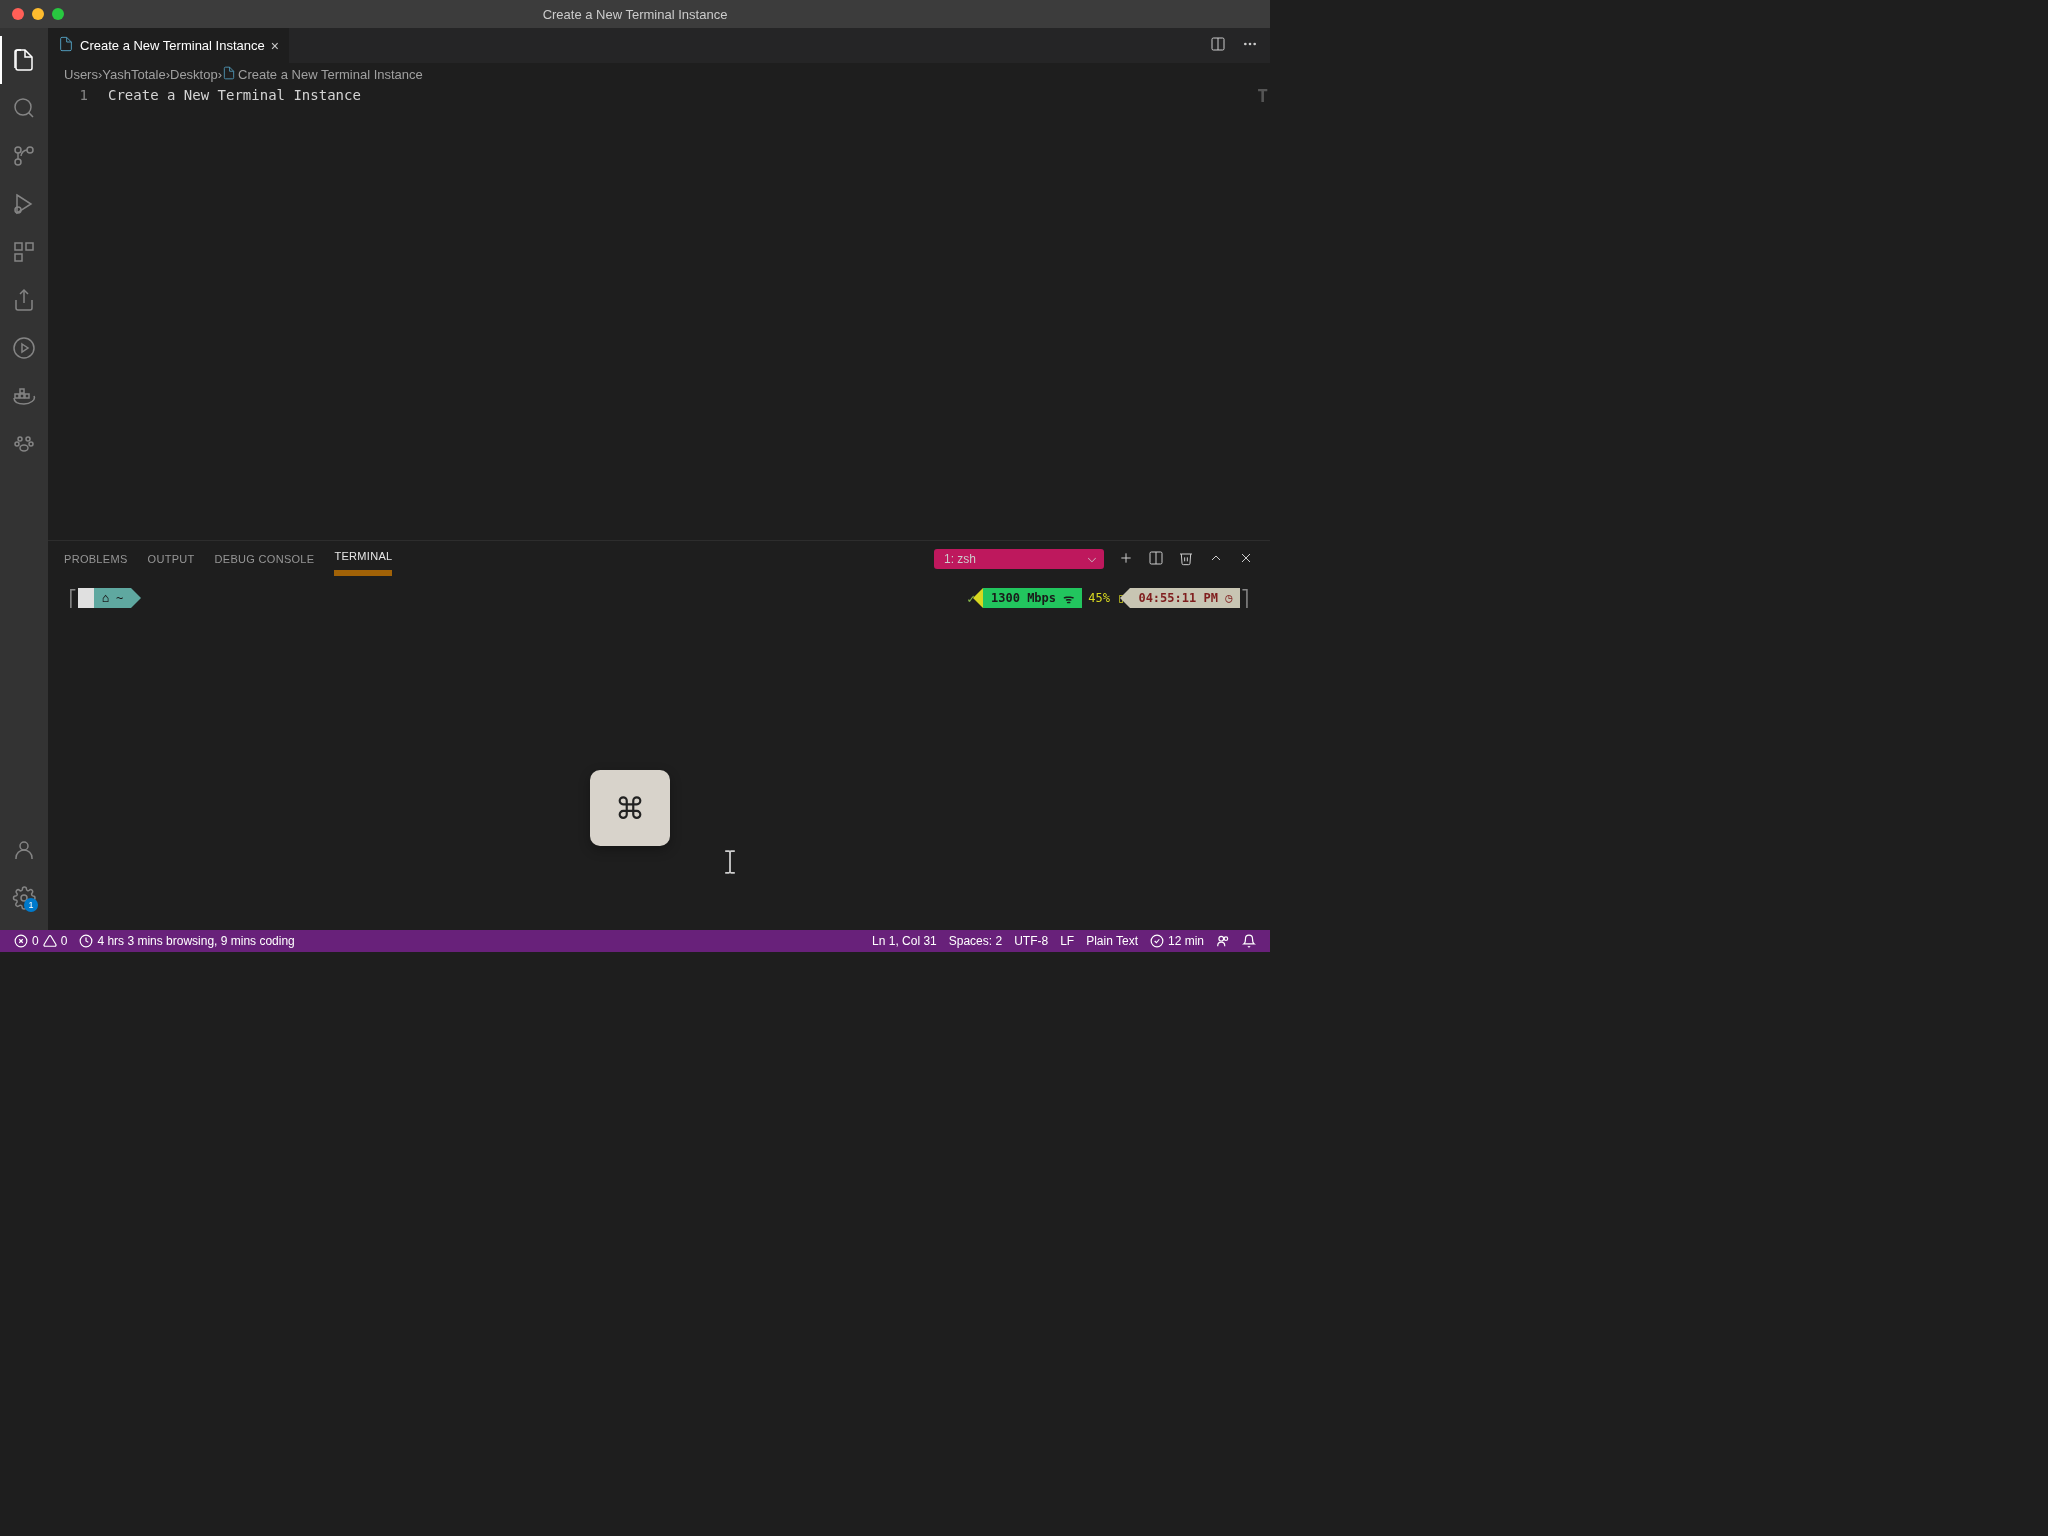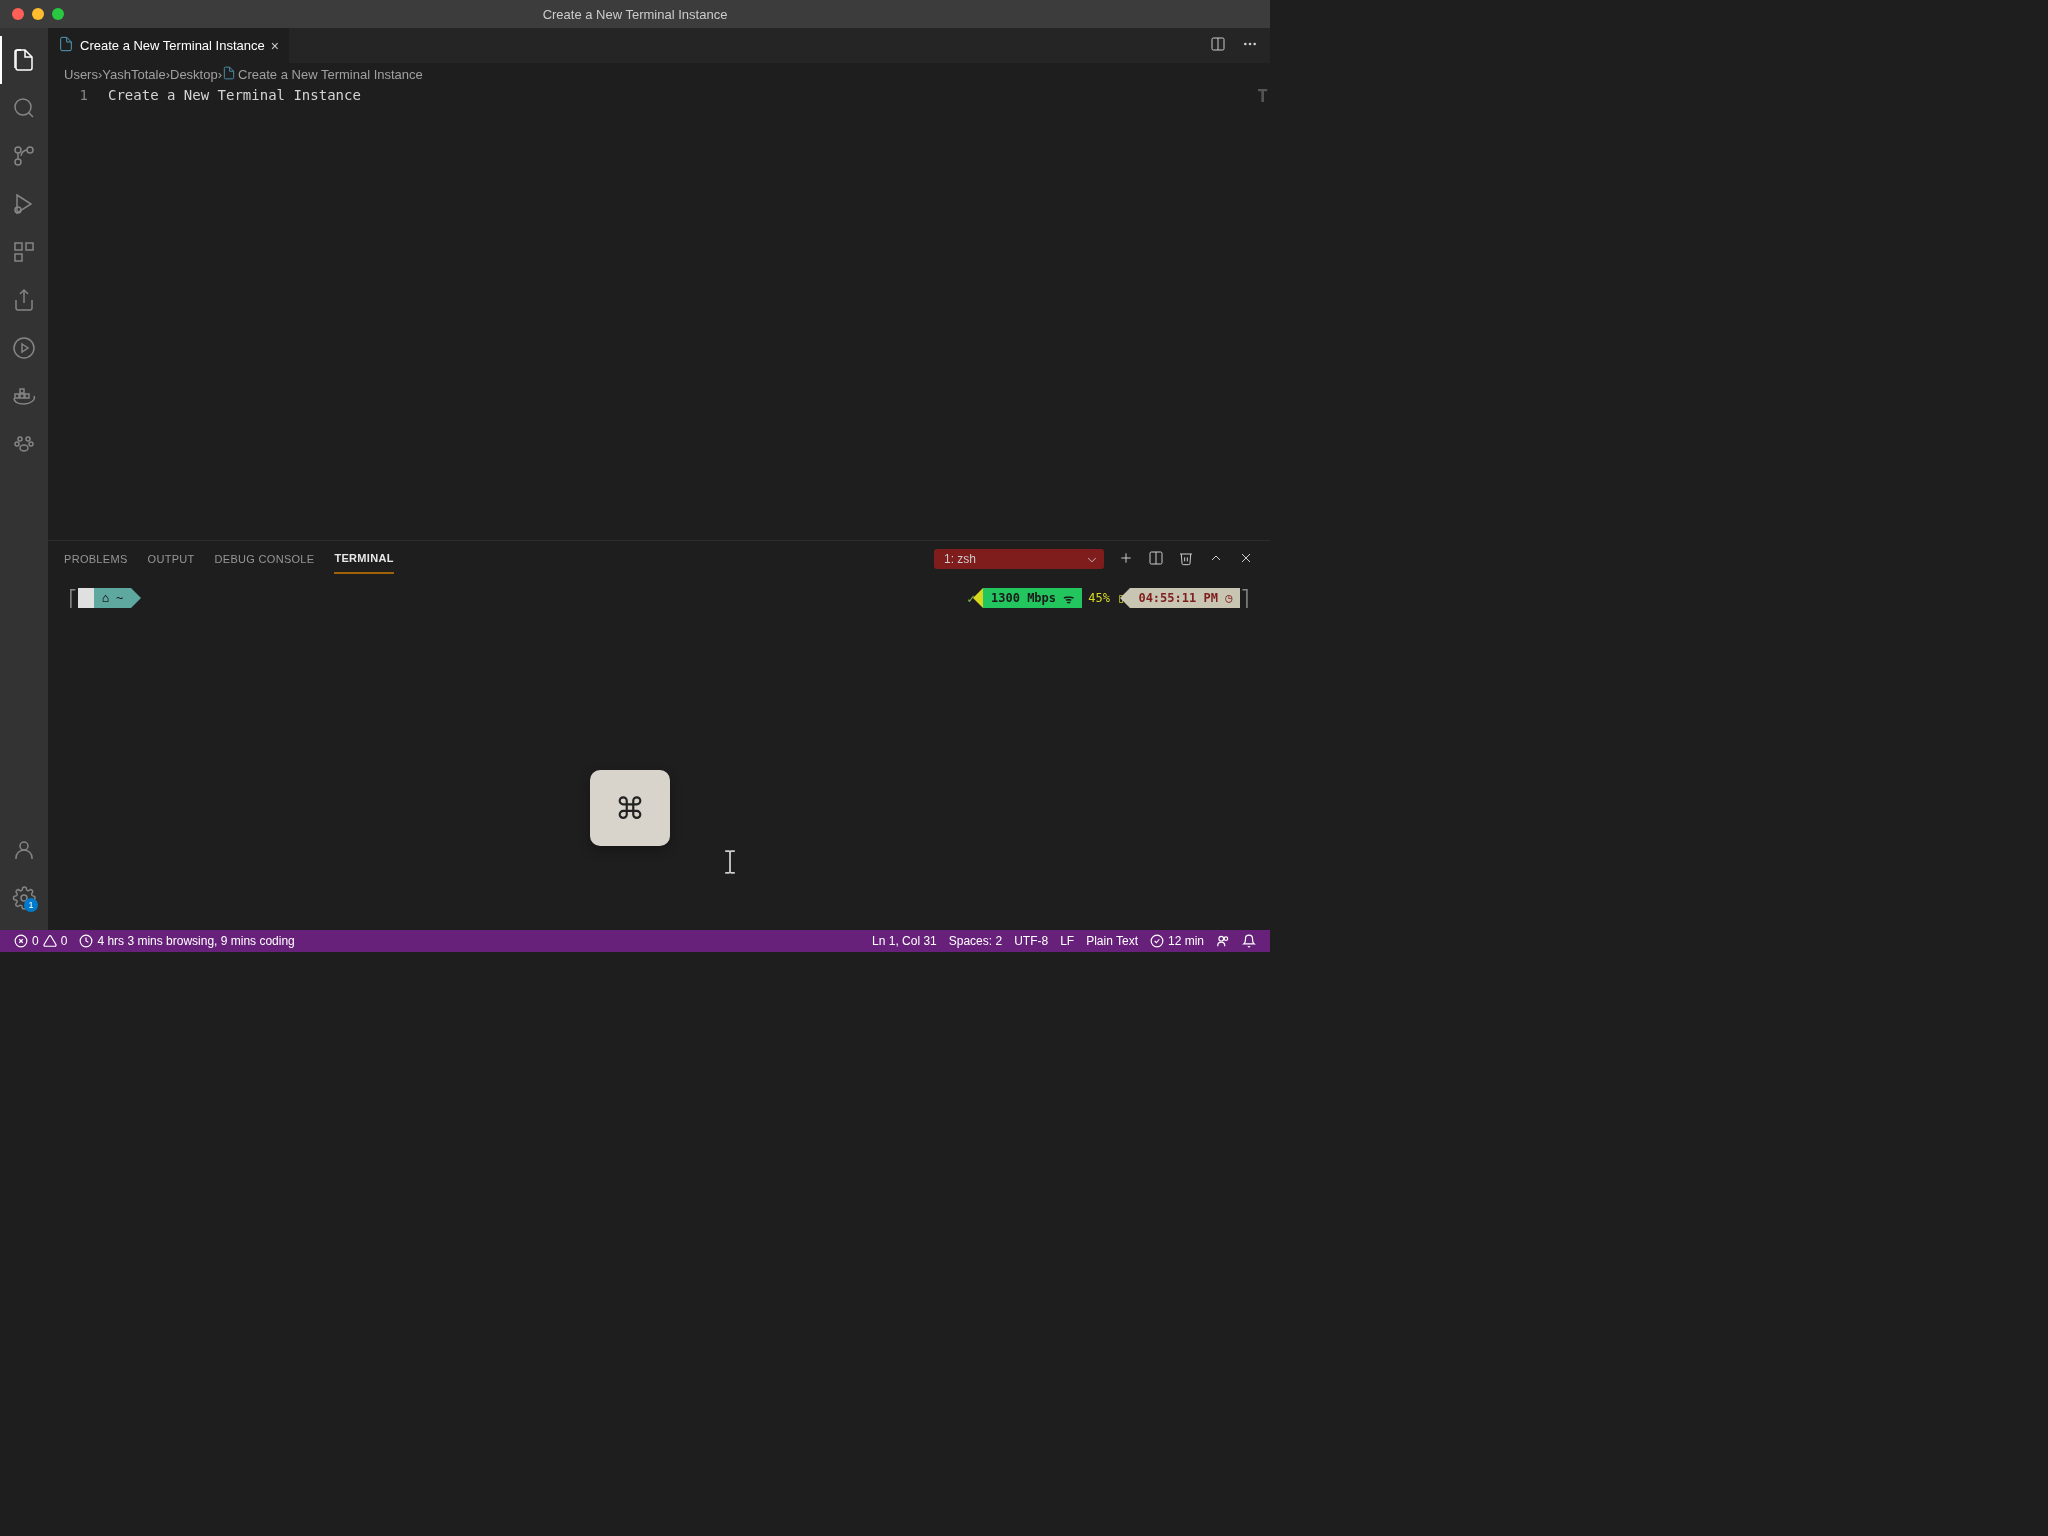--- a/index.html
+++ b/index.html
@@ -179,32 +179,31 @@
       font-size: 11px;
     }
     .panel-tab {
       color: #969696;
       cursor: pointer;
       letter-spacing: 0.3px;
       padding: 8px 0;
     }
     .panel-tab.active {
       color: #e7e7e7;
-      border-bottom: 2px solid #a16207;
-      font-weight: bold;
+      border-bottom: 6px solid #a16207;
     }
     .panel-actions {
       margin-left: auto;
       display: flex;
       align-items: center;
       gap: 14px;
       color: #cccccc;
     }
     .terminal-select {
-      background: #7f1d1d;
+      background: #be185d;
       color: #cccccc;
       border: none;
       padding: 3px 30px 3px 10px;
       font-size: 12px;
       border-radius: 3px;
       width: 170px;
       position: relative;
     }
     .terminal-select-wrap {
       position: relative;

